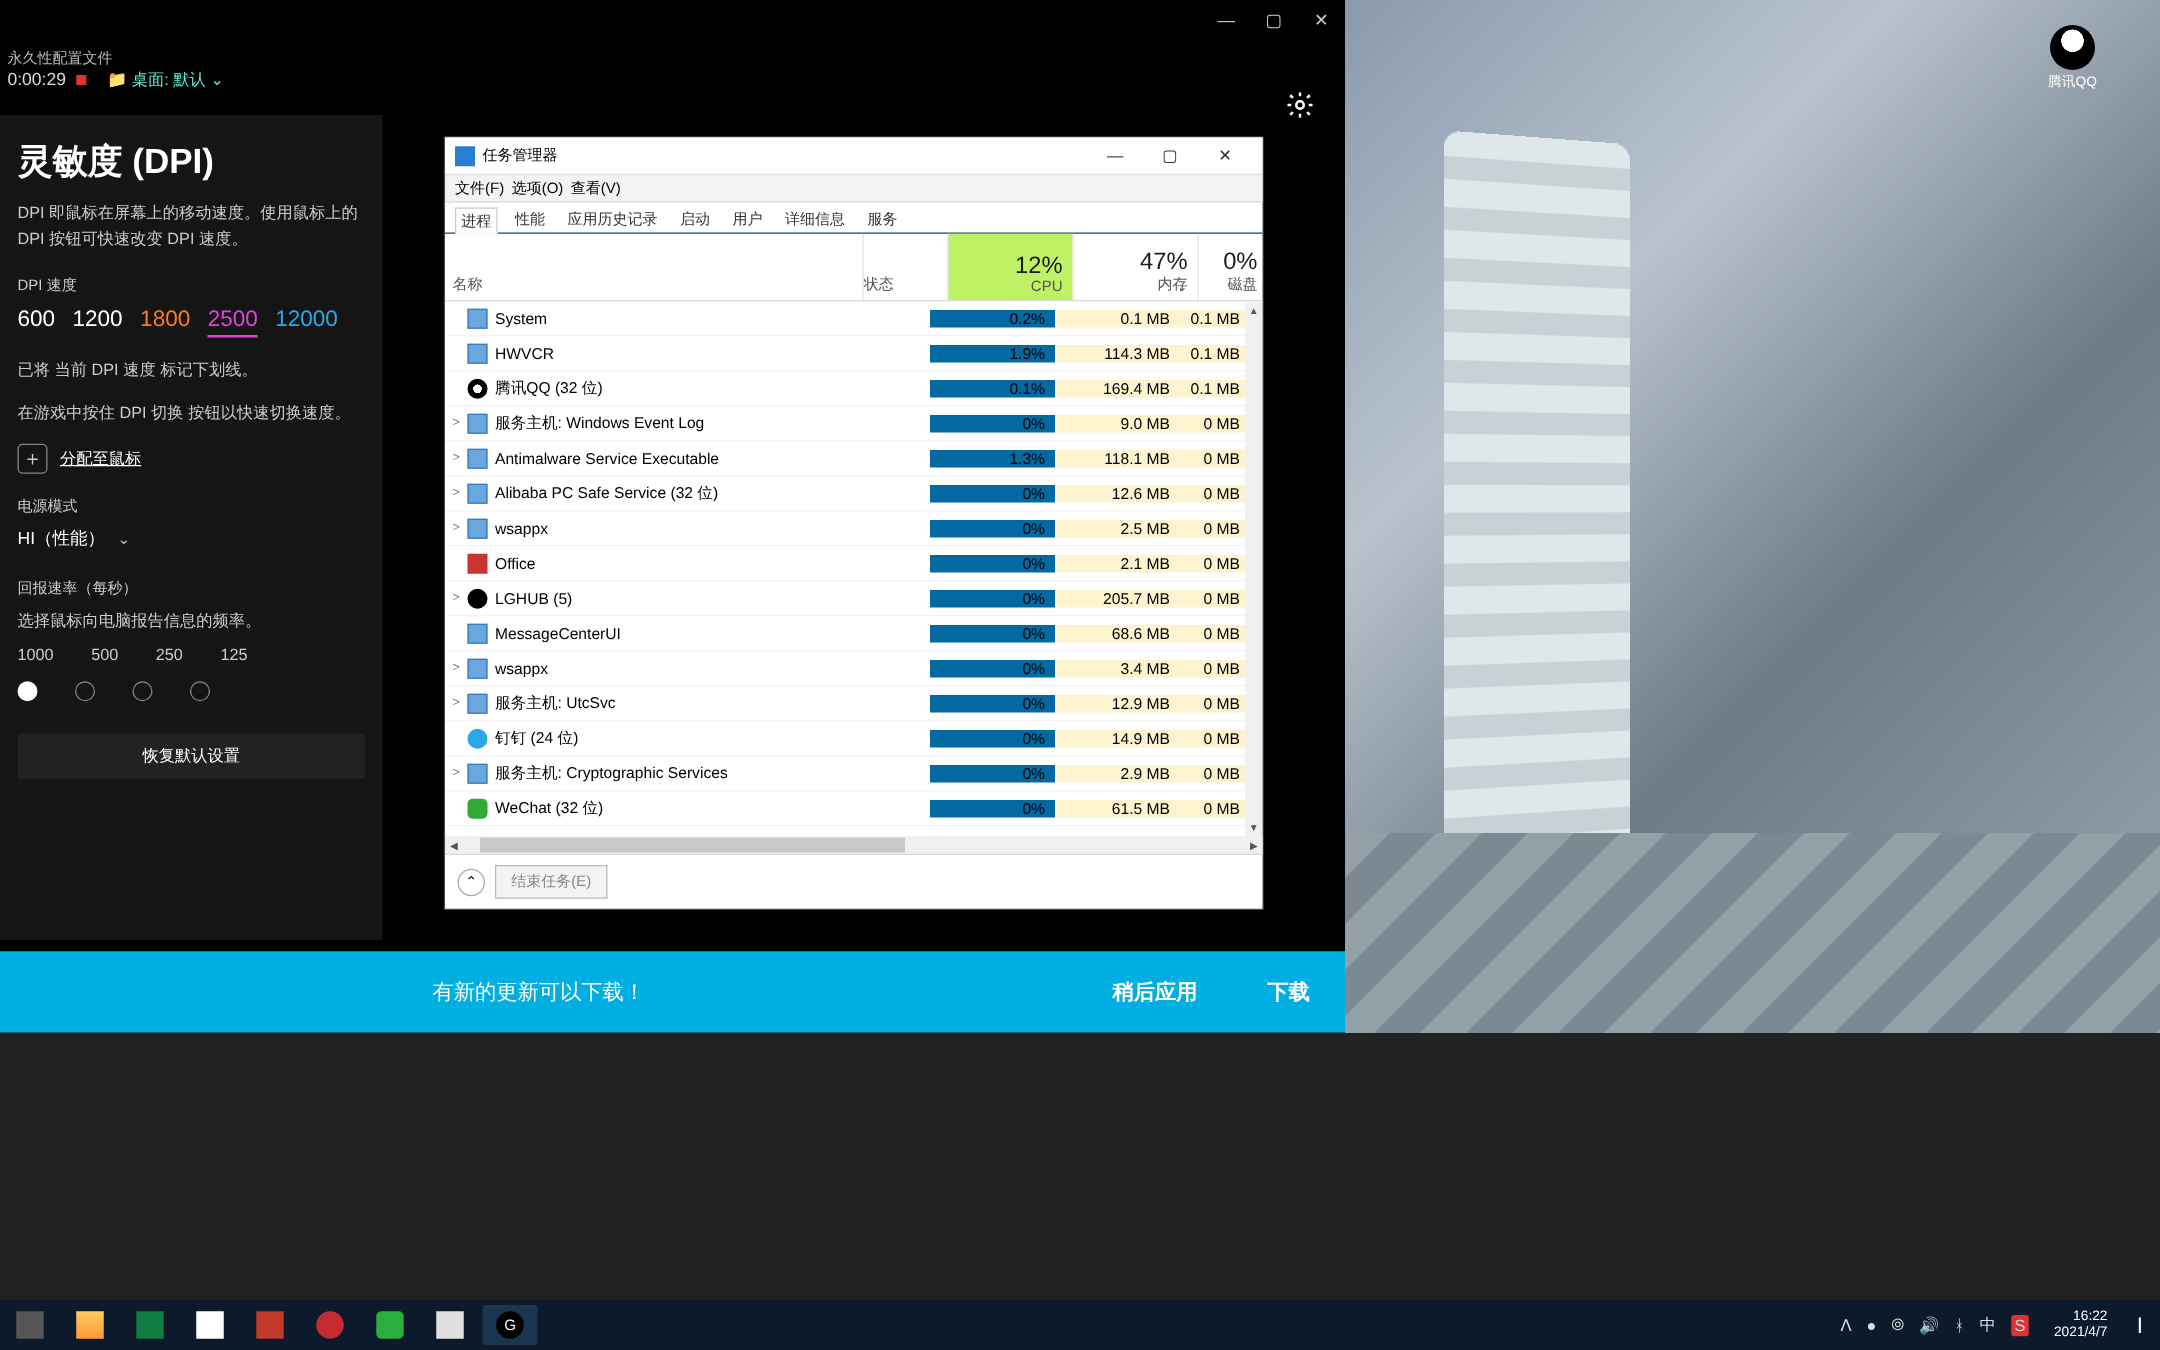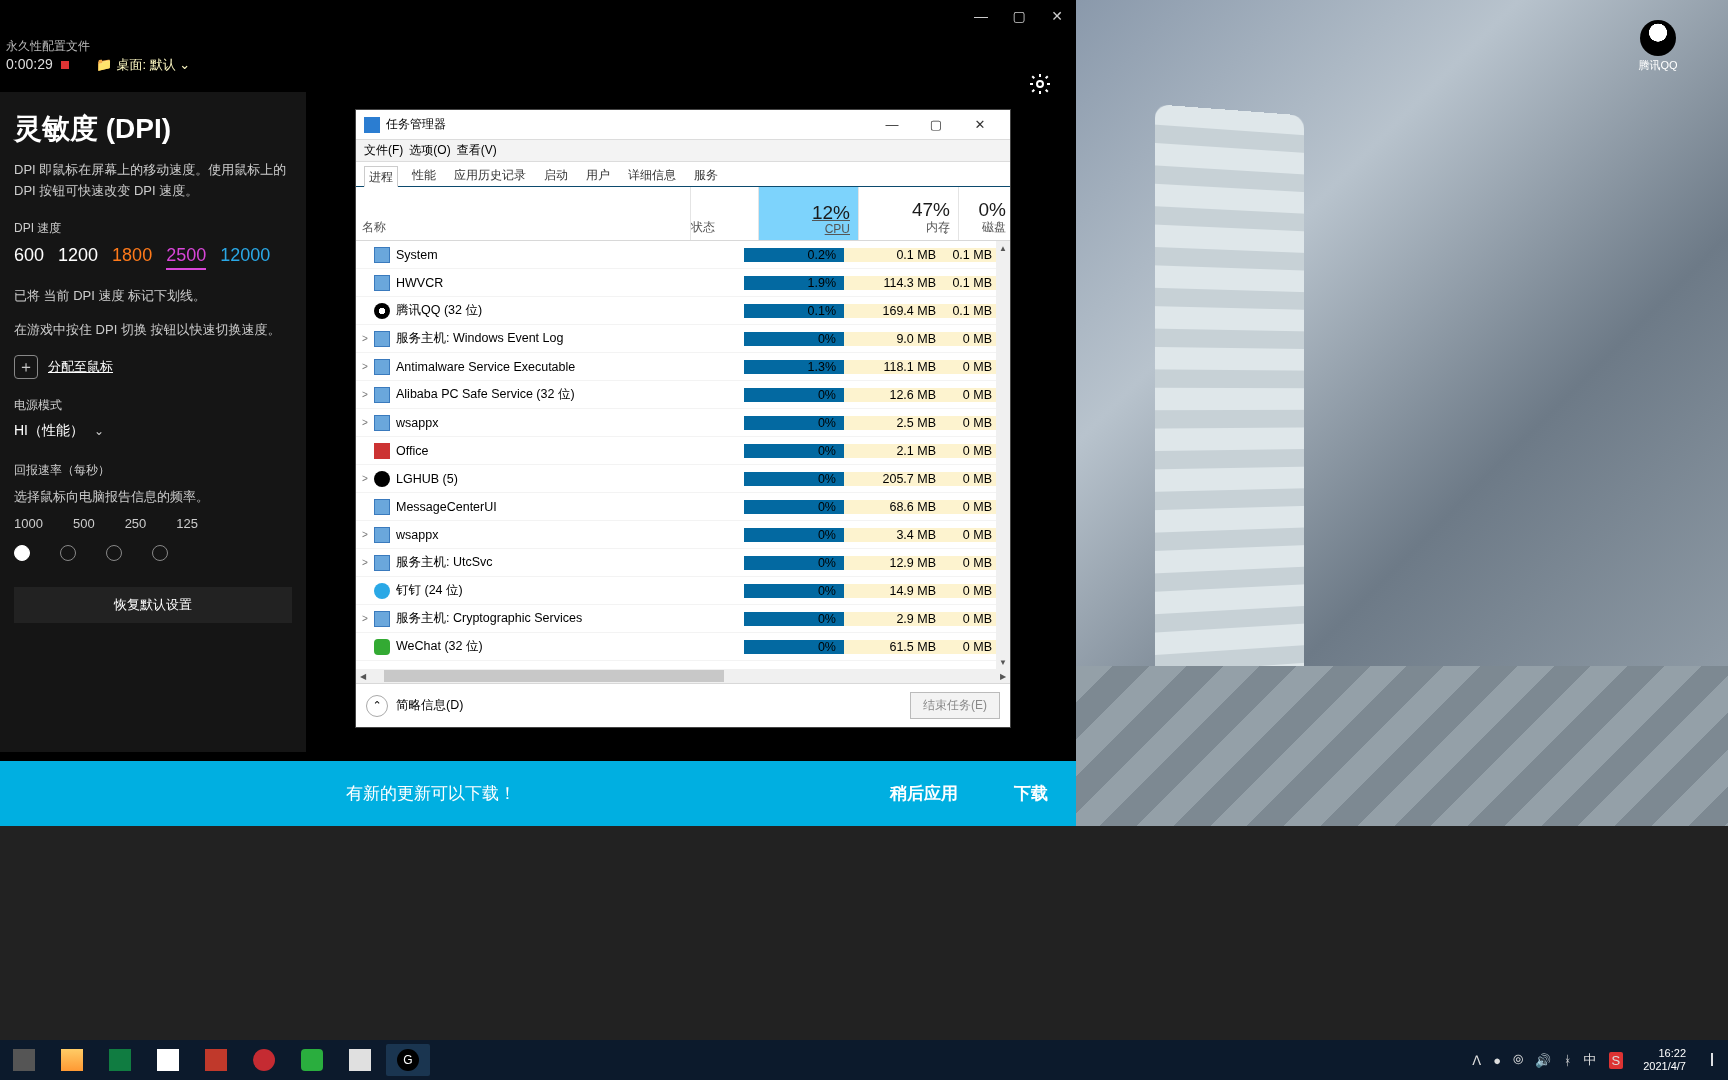--- a/index.html
+++ b/index.html
@@ -6,21 +6,21 @@
 body { width:1728px; height:1080px; overflow:hidden; background:#222; position:relative; }
 
 
 .app { position:absolute; left:0; top:0; width:1076px; height:826px; background:#000; color:#fff; }
 .app-titlebar { height:32px; display:flex; justify-content:flex-end; align-items:center; gap:8px; padding-right:4px;}
 .app-titlebar .tb-btn{ width:30px; height:24px; display:flex; align-items:center; justify-content:center; color:#ccc; font-size:14px;}
 .app-header{ padding:6px 6px 2px 6px; position:relative; }
 .perma{ font-size:12px; color:#bbb; }
 .recdot{ display:inline-block; width:8px; height:8px; background:#d33; margin-left:4px;}
 .timer{ font-size:14px; color:#ddd; }
-.desk{ font-size:13px; color:#fef9c3; margin-left:23px; }
+.desk{ font-size:13px; color:#5eead4; margin-left:12px; }
 .gear{ position:absolute; right:24px; top:40px; }
 .gear svg{ width:24px; height:24px; stroke:#fff; fill:none; stroke-width:2; }
 
 .sidepanel{ position:absolute; left:0; top:92px; width:306px; height:660px; background:#151515; padding:18px 14px; }
 .h1{ font-size:28px; font-weight:600; margin-bottom:12px; }
 .p{ font-size:13px; color:#ccc; line-height:1.6; margin-bottom:14px;}
 .lbl{ font-size:12px; color:#ccc; margin-top:18px; margin-bottom:8px; }
 .dpirow{ display:flex; gap:14px; font-size:18px; font-weight:500; margin-bottom:16px;}
 .dpirow span{ color:#fff; }
 .dpirow .o{ color:#ff7a1a;}
@@ -49,21 +49,21 @@
 .tm-titlebar .ttl{ flex:1; font-size:12px;}
 .tm-titlebar .wb{ width:44px; text-align:center; font-size:13px; color:#333;}
 .tm-menu{ height:22px; display:flex; gap:6px; padding:2px 8px; font-size:12px; background:#f3f3f3; border-bottom:1px solid #dcdcdc;}
 .tm-tabs{ height:25px; display:flex; gap:10px; padding:3px 8px 0; font-size:12px; border-bottom:1px solid #0c4a6e;}
 .tm-tabs .tab{ padding:2px 4px; color:#333;}
 .tm-tabs .tab.active{ border:1px solid #ccc; border-bottom:1px solid #fff; background:#fff; position:relative; top:1px;}
 .tm-head{ display:flex; height:54px; border-bottom:1px solid #d8d8d8; font-size:12px; color:#555;}
 .tm-head .c-name{ flex:1; display:flex; align-items:flex-end; padding:0 0 4px 6px;}
 .tm-head .c-status{ width:68px; display:flex; align-items:flex-end; padding-bottom:4px; border-left:1px solid #e4e4e4;}
 .tm-head .c-num{ width:100px; border-left:1px solid #e4e4e4; display:flex; flex-direction:column; justify-content:flex-end; align-items:flex-end; padding:3px 8px 4px;}
-.tm-head .c-num.sorted{ background:#7dd3fc;text-decoration:underline;}
+.tm-head .c-num.sorted{ background:#bef264;}
 .tm-head .big{ font-size:19px; color:#1a1a1a; line-height:1;}
 .tm-head .sortarrow{ position:absolute; font-size:10px; color:#666; margin-left:76px; margin-top:4px;}
 .tm-head .c-disk{ width:52px; border-left:1px solid #e4e4e4; display:flex; flex-direction:column; justify-content:flex-end; align-items:flex-end; padding:3px 4px 4px; overflow:hidden;}
 
 .tm-body{ flex:1; overflow:hidden; position:relative;}
 .tm-rows{ position:absolute; inset:0 14px 0 0;}
 .row{ display:flex; height:28px; align-items:center; font-size:12.5px; border-bottom:1px solid #f3f3f3;}
 .row .exp{ width:18px; text-align:center; color:#777; font-size:10px;}
 .row .ico{ width:16px; height:16px; margin-right:6px; display:inline-block; background:#6aa7dc; border:1px solid #3a7abd;}
 .row .ico.qq{ background:radial-gradient(circle,#fff 30%,#000 31%); border:none; border-radius:50%;}
@@ -379,21 +379,20 @@
     </div>
   </div>
   <div class="tm-hscroll">
     <span style="width:14px;text-align:center;font-size:8px;color:#555">◀</span>
     <div class="thumb"></div>
     <span style="flex:1"></span>
     <span style="width:14px;text-align:center;font-size:8px;color:#555">▶</span>
   </div>
   <div class="tm-foot">
     <div class="collapse">⌃</div>
-    <div class="lbl2">简略信息(D)</div>
     <div class="endbtn">结束任务(E)</div>
   </div>
 </div>
 
 <div class="taskbar">
   <div class="tb">
       <span class="ic start"></span>
     </div>
   <div class="tb">
       <span class="ic folder"></span>

